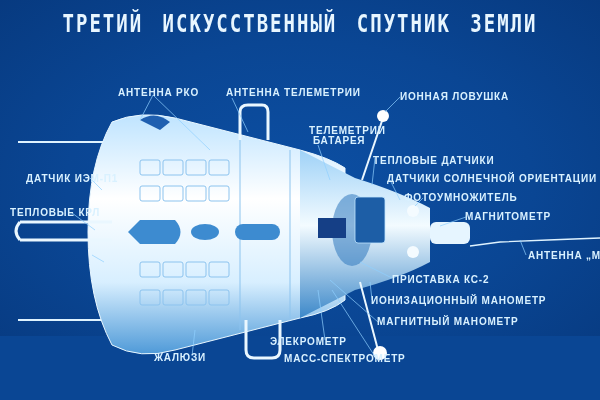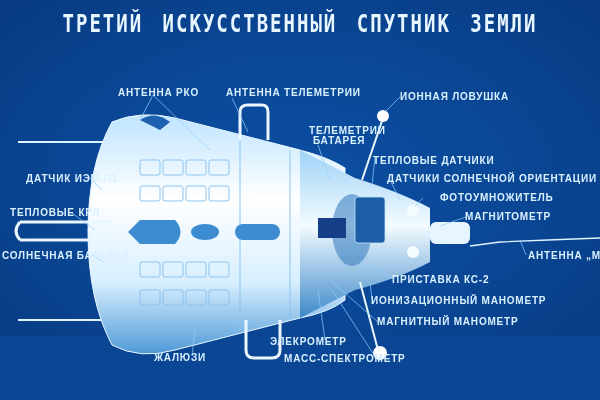--- a/index.html
+++ b/index.html
@@ -110,25 +110,24 @@
     </g>
   </svg>
 
   <span class="lbl" style="left:118px;top:88px;">АНТЕННА РКО</span>
   <span class="lbl" style="left:226px;top:88px;">АНТЕННА ТЕЛЕМЕТРИИ</span>
   <span class="lbl" style="left:400px;top:92px;">ИОННАЯ ЛОВУШКА</span>
   <span class="lbl" style="left:309px;top:126px;">ТЕЛЕМЕТРИИ</span>
   <span class="lbl" style="left:313px;top:136px;">БАТАРЕЯ</span>
   <span class="lbl" style="left:373px;top:156px;">ТЕПЛОВЫЕ ДАТЧИКИ</span>
   <span class="lbl" style="left:387px;top:174px;">ДАТЧИКИ СОЛНЕЧНОЙ ОРИЕНТАЦИИ</span>
-  <span class="lbl" style="left:440px;top:193px;">ФОТОУМНОЖИТЕЛЬ</span>
+  <span class="lbl" style="left:404px;top:193px;">ФОТОУМНОЖИТЕЛЬ</span>
   <span class="lbl" style="left:465px;top:212px;text-align:right;">МАГНИТОМЕТР</span>
   <span class="lbl" style="left:26px;top:174px;">ДАТЧИК ИЭМ-П1</span>
   <span class="lbl" style="left:10px;top:208px;">ТЕПЛОВЫЕ КРЛ</span>
-  <span class="lbl" style="left:2px;top:251px;">СОЛНЕЧНАЯ БАТАРЕЯ</span>
   <span class="lbl" style="left:528px;top:251px;">АНТЕННА „МАЯК"</span>
   <span class="lbl" style="left:392px;top:275px;">ПРИСТАВКА КС-2</span>
   <span class="lbl" style="left:377px;top:317px;">МАГНИТНЫЙ МАНОМЕТР</span>
   <span class="lbl" style="left:371px;top:296px;">ИОНИЗАЦИОННЫЙ МАНОМЕТР</span>
   <span class="lbl" style="left:270px;top:337px;">ЭЛЕКРОМЕТР</span>
   <span class="lbl" style="left:154px;top:353px;">ЖАЛЮЗИ</span>
   <span class="lbl" style="left:284px;top:354px;">МАСС-СПЕКТРОМЕТР</span>
 </div>
 
 </body></html>

